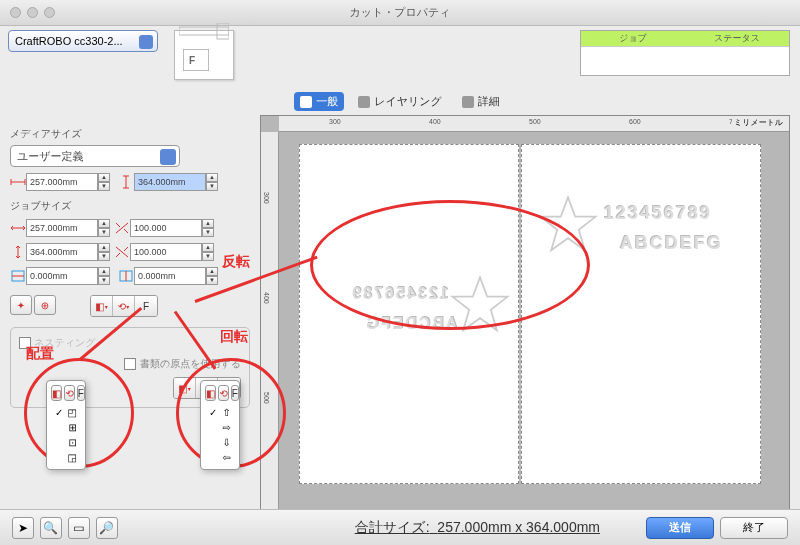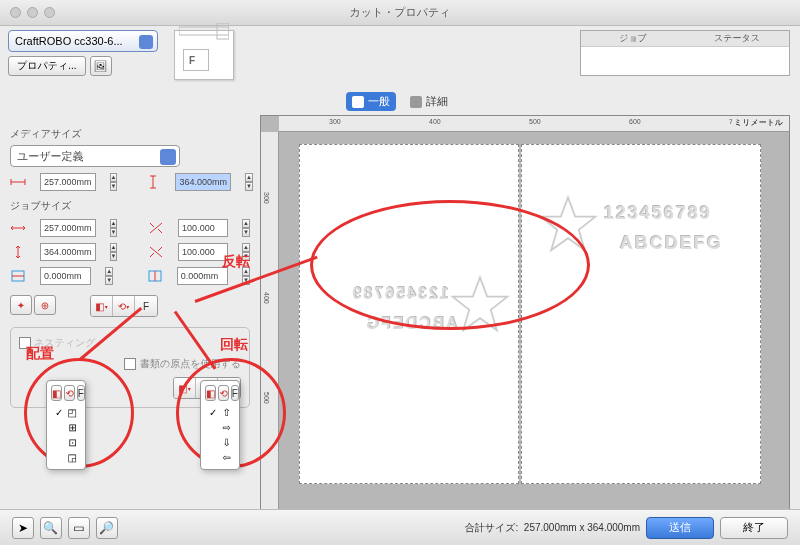--- a/index.html
+++ b/index.html
@@ -13,36 +13,36 @@
   .toprow { display:flex; align-items:flex-start; padding:4px 8px; gap:10px; }
   .devicesel { width:150px;height:22px;background:linear-gradient(#fff,#e0e7f4);border:1px solid #6f8bbf;border-radius:4px;font-size:11px;padding:0 18px 0 6px;display:flex;align-items:center;position:relative;}
   .devicesel::after { content:""; position:absolute;right:4px;top:4px;width:14px;height:14px;background:#5d88d8;border-radius:3px;}
   .propbtn { height:20px;background:linear-gradient(#fff,#e5e5e5);border:1px solid #999;border-radius:3px;font-size:10px;padding:2px 8px;display:flex;align-items:center;}
   .iconbtn { width:22px;height:20px;background:linear-gradient(#fff,#e5e5e5);border:1px solid #999;border-radius:3px;display:flex;align-items:center;justify-content:center;font-size:11px;}
   .pagepreview { width:60px;height:50px;background:#fff;border:1px solid #bbb;box-shadow:1px 1px 2px rgba(0,0,0,.15);margin-left:6px;position:relative;}
   .pagepreview .insel{position:absolute;left:8px;top:18px;width:26px;height:22px;border:1px solid #bbb;}
   .pagepreview .fglyph{position:absolute;left:14px;top:24px;font-size:10px;color:#666;font-weight:bold;}
 
   .jobpanel { position:absolute; right:10px; top:30px; width:210px; height:46px; background:#fff; border:1px solid #aaa;}
-  .jobpanel .hdr{display:flex;font-size:9px;color:#555;background:#e5e5e5;border-bottom:1px solid #ccc;}
+  .jobpanel .hdr{display:flex;font-size:9px;color:#555;background:#bef264;border-bottom:1px solid #ccc;}
   .jobpanel .hdr span{flex:1;text-align:center;padding:1px 0;}
 
   .tabs { display:flex;justify-content:center;gap:8px;margin-top:8px;}
   .tab { display:flex;align-items:center;gap:4px;font-size:11px;padding:2px 6px;border-radius:4px;color:#333;}
   .tab.active { background:#3b7ad9;color:#fff;}
   .tabicon{width:12px;height:12px;background:#999;border-radius:2px;}
   .tab.active .tabicon{background:#fff;}
 
   .main { display:flex; height:440px;}
   .sidebar { width:260px;padding:8px 10px;font-size:10px;color:#444;position:relative;}
   .section-label{font-size:10px;color:#555;margin-top:8px;margin-bottom:4px;}
   .dropdown{width:170px;height:22px;background:#fff;border:1px solid #999;border-radius:4px;display:flex;align-items:center;padding:0 6px;font-size:11px;position:relative;}
   .dropdown::after{content:"";position:absolute;right:3px;top:3px;width:16px;height:16px;background:#5d88d8;border-radius:3px;}
 
-  .inputrow{display:flex;align-items:center;gap:14px;margin-top:6px;}
+  .inputrow{display:flex;align-items:center;gap:0;margin-top:6px;}
   .dimicon{width:16px;height:14px;display:flex;align-items:center;justify-content:center;}
   .dimicon svg{width:16px;height:14px;}
   .numbox{width:72px;height:18px;background:#fff;border:1px solid #999;font-size:9px;padding:1px 3px;display:flex;align-items:center;}
   .numbox.hl{background:#b9d4ff;}
   .stepper{width:12px;height:18px;display:flex;flex-direction:column;}
   .stepper div{flex:1;background:linear-gradient(#fff,#ddd);border:1px solid #999;font-size:6px;text-align:center;line-height:7px;}
 
   .checkbox{width:12px;height:12px;background:#fff;border:1px solid #888;display:inline-block;vertical-align:middle;margin-right:3px;}
   .chklabel{font-size:10px;display:inline-flex;align-items:center;margin-right:10px;}
 
@@ -72,49 +72,43 @@
 
   .popup{position:absolute;background:#fff;border:1px solid #999;border-radius:4px;box-shadow:2px 2px 6px rgba(0,0,0,.25);padding:4px;}
   .popup .row{display:flex;align-items:center;gap:4px;padding:2px 4px;font-size:10px;}
   .popup .row .chk{width:10px;}
 
   .optgroup{border:1px solid #c0c0c0;border-radius:5px;padding:8px;margin-top:10px;}
 
   .bottombar{position:absolute;bottom:0;left:0;right:0;height:36px;background:linear-gradient(#f4f4f4,#dedede);border-top:1px solid #bbb;display:flex;align-items:center;padding:0 12px;gap:6px;}
   .bottombar .bbtn{width:22px;height:22px;background:linear-gradient(#fff,#e5e5e5);border:1px solid #999;border-radius:3px;display:flex;align-items:center;justify-content:center;font-size:12px;}
   .bottombar .spacer{flex:1;}
-  .bottombar .sizetxt{font-size:10px;color:#333;}
+  .bottombar .sizetxt{font-size:14px;color:#333;margin-right:40px;text-decoration:underline;}
   .bottombar .actbtn{height:22px;padding:2px 22px;background:linear-gradient(#fff,#e5e5e5);border:1px solid #999;border-radius:4px;font-size:11px;}
-  .bottombar .actbtn.primary{background:linear-gradient(#6fa8ff,#3b7ad9);color:#fff;border-color:#2d5fa8;}
+  .bottombar .actbtn.primary{background:linear-gradient(#6fa8ff,#3b7ad9);color:#fff;border-color:#2d5fa8;font-weight:bold;}
 
   .star{width:60px;height:60px;position:absolute;}
   .star svg{width:100%;height:100%;}
 </style>
 </head>
 <body>
 
 <div class="titlebar">
   <div class="dots">
     <div class="dot"></div>
     <div class="dot"></div>
     <div class="dot"></div>
   </div>
   <span>カット・プロパティ</span>
 </div>
 
 <div class="toprow">
   <div style="display:flex;flex-direction:column;gap:4px;">
     <div class="devicesel">
-      <span>CraftROBO cc330-6...</span>
-    </div>
-    <div style="display:flex;gap:4px;">
-      <div class="propbtn">
-          <span>プロパティ...</span>
-        </div>
-      <div class="iconbtn">🖼</div>
+      <span>CraftROBO cc330-2...</span>
     </div>
   </div>
   <div class="pagepreview">
     <svg style="position:absolute;left:4px;top:-8px;" width="50" height="18">
         <rect x="0" y="4" width="50" height="8" fill="none" stroke="#bbb"></rect>
         <rect x="38" y="0" width="12" height="16" fill="none" stroke="#bbb"></rect>
       </svg>
     <div class="insel"></div>
     <div class="fglyph">F</div>
   </div>
@@ -124,20 +118,24 @@
   <div class="hdr">
     <span>ジョブ</span>
     <span>ステータス</span>
   </div>
 </div>
 
 <div class="tabs">
   <div class="tab active">
       <div class="tabicon"></div>
       <span>一般</span>
+    </div>
+  <div class="tab">
+      <div class="tabicon"></div>
+      <span>レイヤリング</span>
     </div>
   <div class="tab">
       <div class="tabicon"></div>
       <span>詳細</span>
     </div>
 </div>
 
 <div class="main">
   <div class="sidebar">
 
@@ -335,21 +333,21 @@
 </div>
 
 <div class="ann-label" style="left:222px;top:253px;">反転</div>
 <div class="ann-circle" style="left:310px;top:200px;width:280px;height:130px;"></div>
 <div class="ann-line" style="left:195px;top:300px;width:130px;height:3px;transform:rotate(-20deg);"></div>
 
 <div class="ann-label" style="left:26px;top:345px;">配置</div>
 <div class="ann-circle" style="left:24px;top:358px;width:110px;height:110px;"></div>
 <div class="ann-line" style="left:80px;top:358px;width:80px;height:3px;transform:rotate(-40deg);"></div>
 
-<div class="ann-label" style="left:220px;top:336px;">回転</div>
+<div class="ann-label" style="left:220px;top:328px;">回転</div>
 <div class="ann-circle" style="left:176px;top:358px;width:110px;height:110px;"></div>
 <div class="ann-line" style="left:175px;top:310px;width:70px;height:3px;transform:rotate(55deg);"></div>
 
 <div class="popup" style="left:46px;top:380px;width:40px;">
   <div class="toolrow" style="margin:0 0 4px 0;">
       <div class="tbtn" style="width:16px;height:16px;">◧</div>
       <div class="tbtn" style="width:16px;height:16px;">⟲</div>
       <div class="tbtn" style="width:16px;height:16px;color:#333;">F</div>
     </div>
   <div class="row">

